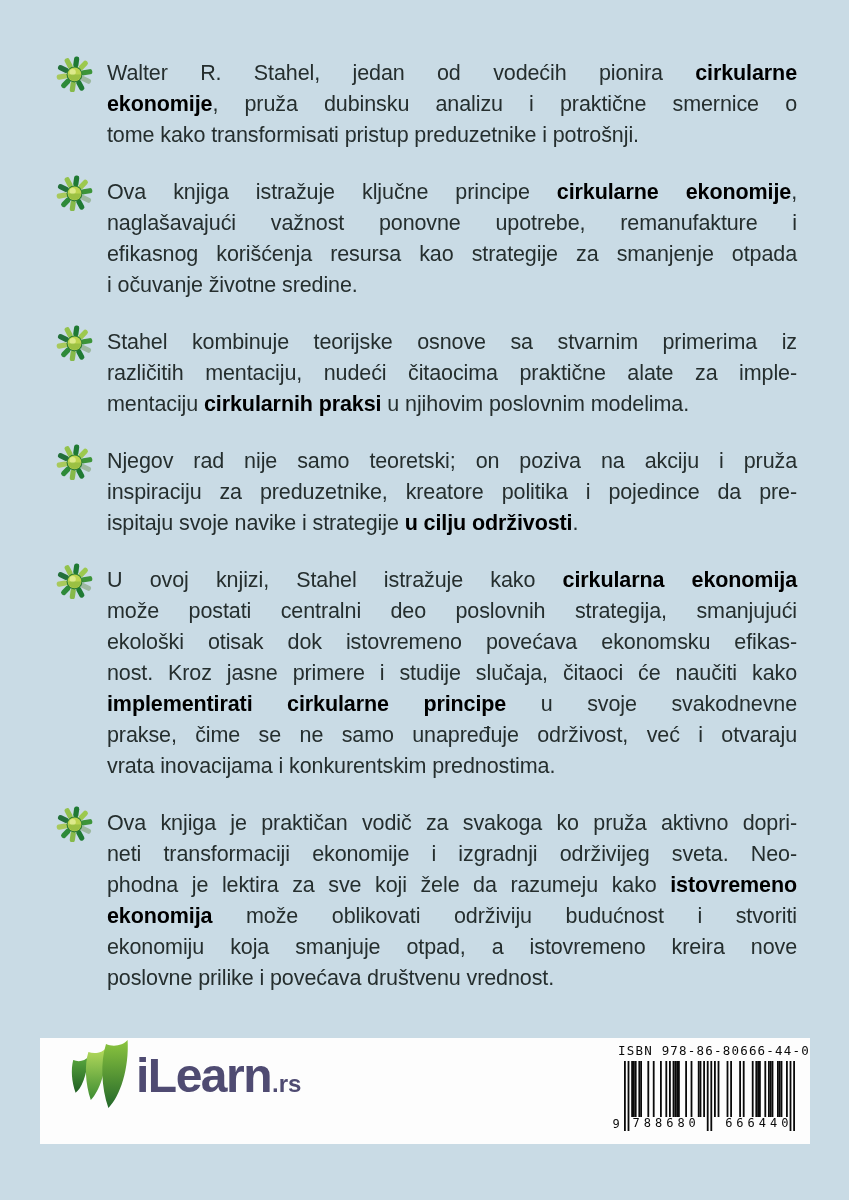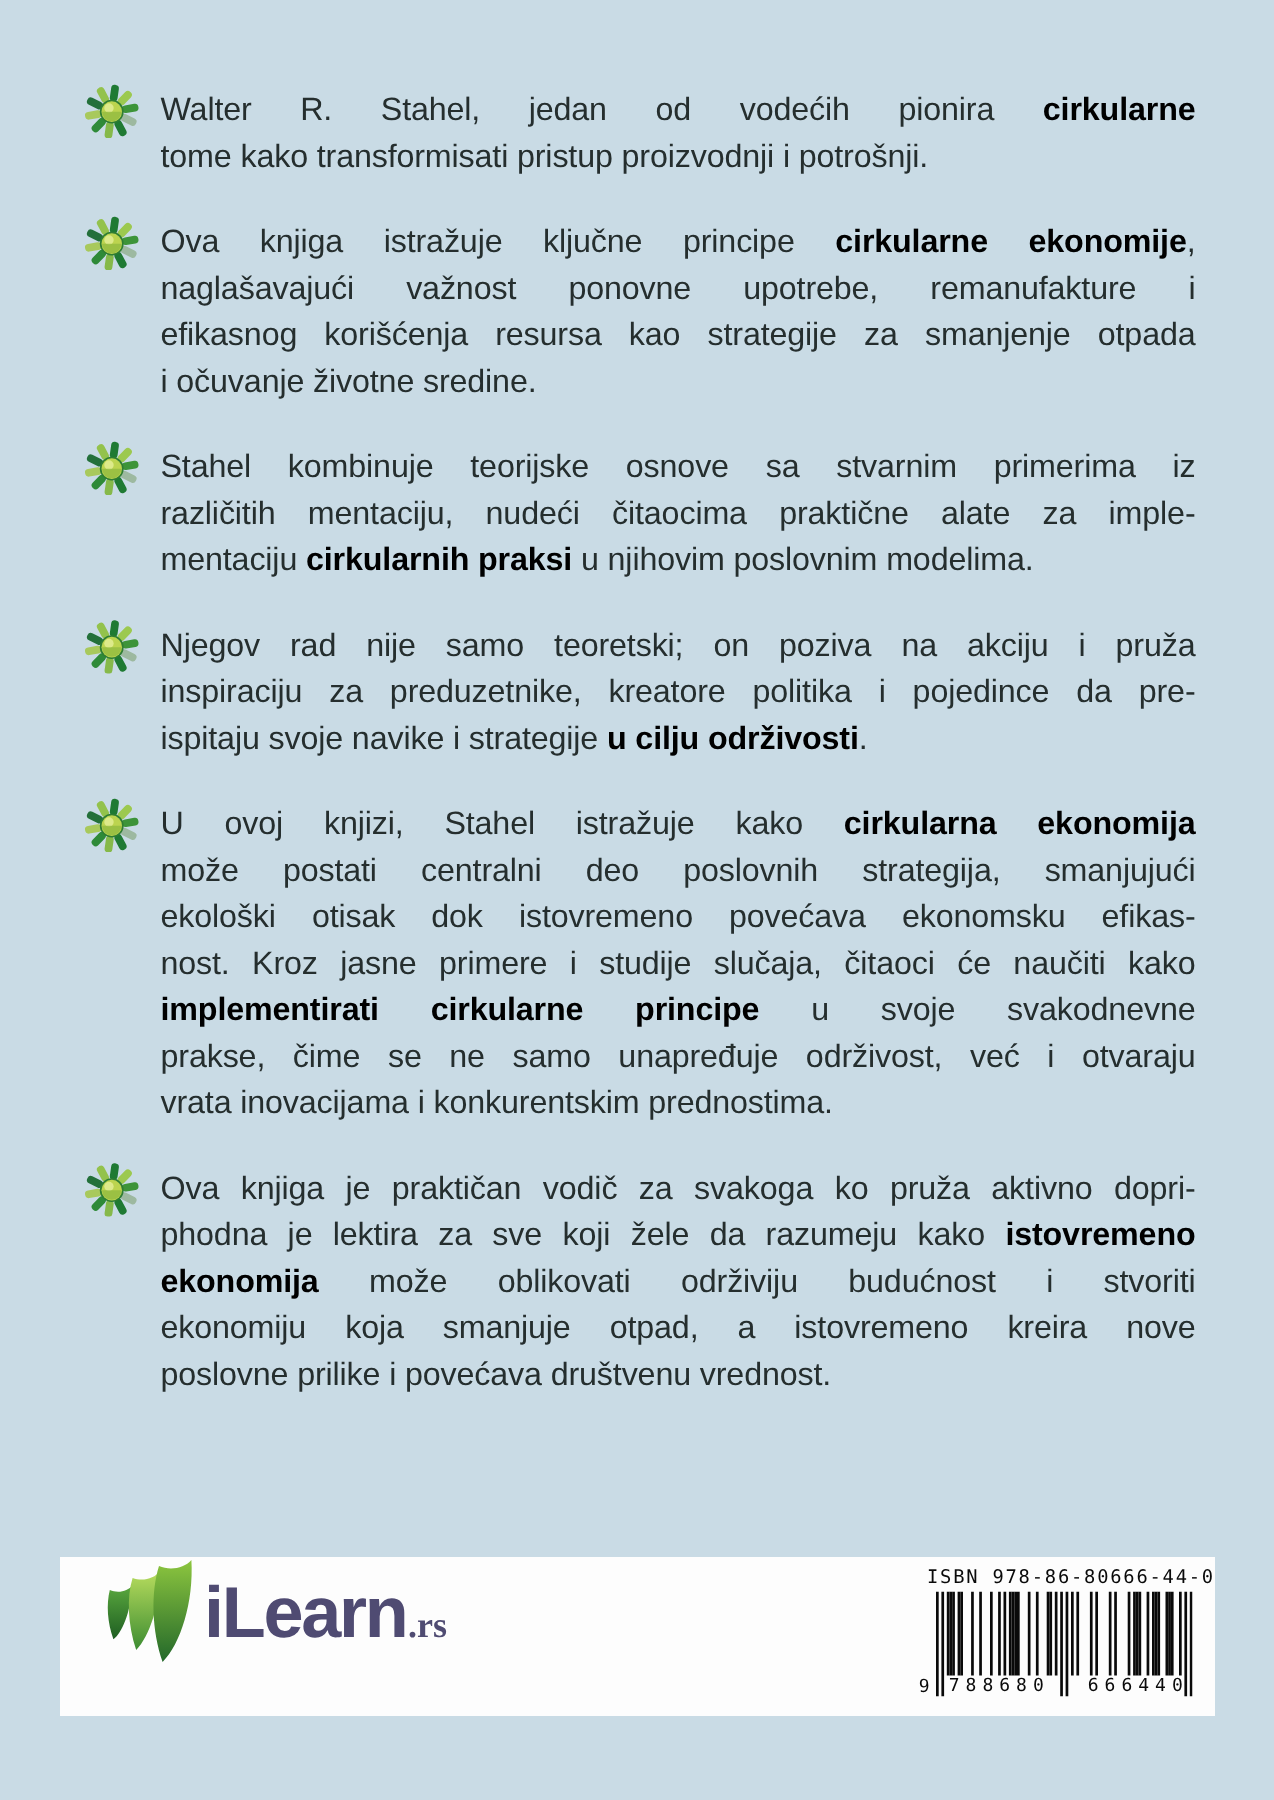--- a/index.html
+++ b/index.html
@@ -23,21 +23,21 @@
 
   
   .footer-strip{
     position:absolute;left:40px;top:1038px;
     width:770px;height:106px;background:#fdfdfd;
   }
   .logo{position:absolute;left:22px;top:0;height:75px;display:flex;align-items:center;}
   .logo-leaves{width:80px;height:82px;margin-right:-6px;}
   .logo-textwrap{display:flex;align-items:baseline;}
   .logo-name{font-weight:bold;font-size:48px;letter-spacing:-1.5px;color:#4f4b72;}
-  .logo-tld{font-weight:bold;font-size:24px;color:#4f4b72;margin-left:1px;font-family:Liberation Serif, serif;}
+  .logo-tld{font-weight:bold;font-size:24px;color:#4f4b72;margin-left:1px;}
 
   .barcode-block{position:absolute;right:10px;top:5px;width:182px;text-align:center;}
   .isbn-label{
     font-family:"DejaVu Sans Mono",monospace;
     font-size:12.5px;letter-spacing:1.2px;color:#0a0a0a;
     white-space:nowrap;margin-bottom:3px;
   }
   .barcode-wrap{position:relative;width:171px;margin:0 auto;}
   .barcode-digits{
     position:absolute;left:0;top:55px;width:171px;height:15px;
@@ -89,21 +89,22 @@
 
 <div class="page">
 
   <div class="bullets">
       <div class="bullet">
         <svg class="flower" viewBox="0 0 40 40">
           <use href="#flower"></use>
         </svg>
         <div class="para">
           <div class="line"><span>Walter R. Stahel, jedan od vodećih pionira </span><span class="em">cirkularne</span></div>
-          <div class="line last"><span>tome kako transformisati pristup proizvodnji i potrošnji.</span></div>
+          <div class="line"><span class="em">ekonomije</span><span>, pruža dubinsku analizu i praktične smernice o</span></div>
+          <div class="line last"><span>tome kako transformisati pristup preduzetnike i potrošnji.</span></div>
         </div>
       </div>
       <div class="bullet">
         <svg class="flower" viewBox="0 0 40 40">
           <use href="#flower"></use>
         </svg>
         <div class="para">
           <div class="line"><span>Ova knjiga istražuje ključne principe </span><span class="em">cirkularne ekonomije</span><span>,</span></div>
           <div class="line"><span>naglašavajući važnost ponovne upotrebe, remanufakture i</span></div>
           <div class="line"><span>efikasnog korišćenja resursa kao strategije za smanjenje otpada</span></div>
@@ -143,20 +144,21 @@
           <div class="line"><span>prakse, čime se ne samo unapređuje održivost, već i otvaraju</span></div>
           <div class="line last"><span>vrata inovacijama i konkurentskim prednostima.</span></div>
         </div>
       </div>
       <div class="bullet">
         <svg class="flower" viewBox="0 0 40 40">
           <use href="#flower"></use>
         </svg>
         <div class="para">
           <div class="line"><span>Ova knjiga je praktičan vodič za svakoga ko pruža aktivno dopri-</span></div>
+          <div class="line"><span>neti transformaciji ekonomije i izgradnji održivijeg sveta. Neo-</span></div>
           <div class="line"><span>phodna je lektira za sve koji žele da razumeju kako </span><span class="em">istovremeno</span></div>
           <div class="line"><span class="em">ekonomija</span><span> može oblikovati održiviju budućnost i stvoriti</span></div>
           <div class="line"><span>ekonomiju koja smanjuje otpad, a istovremeno kreira nove</span></div>
           <div class="line last"><span>poslovne prilike i povećava društvenu vrednost.</span></div>
         </div>
       </div>
     </div>
 
   <div class="footer-strip">
 

